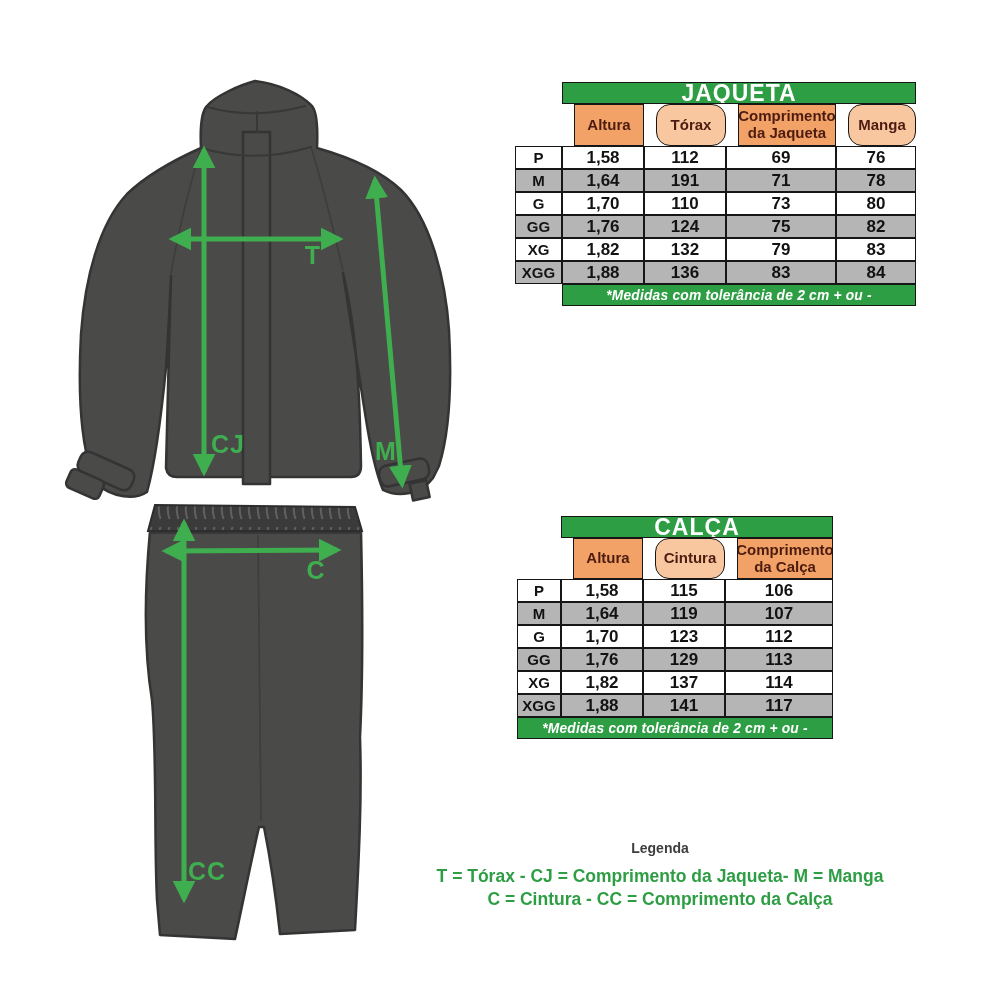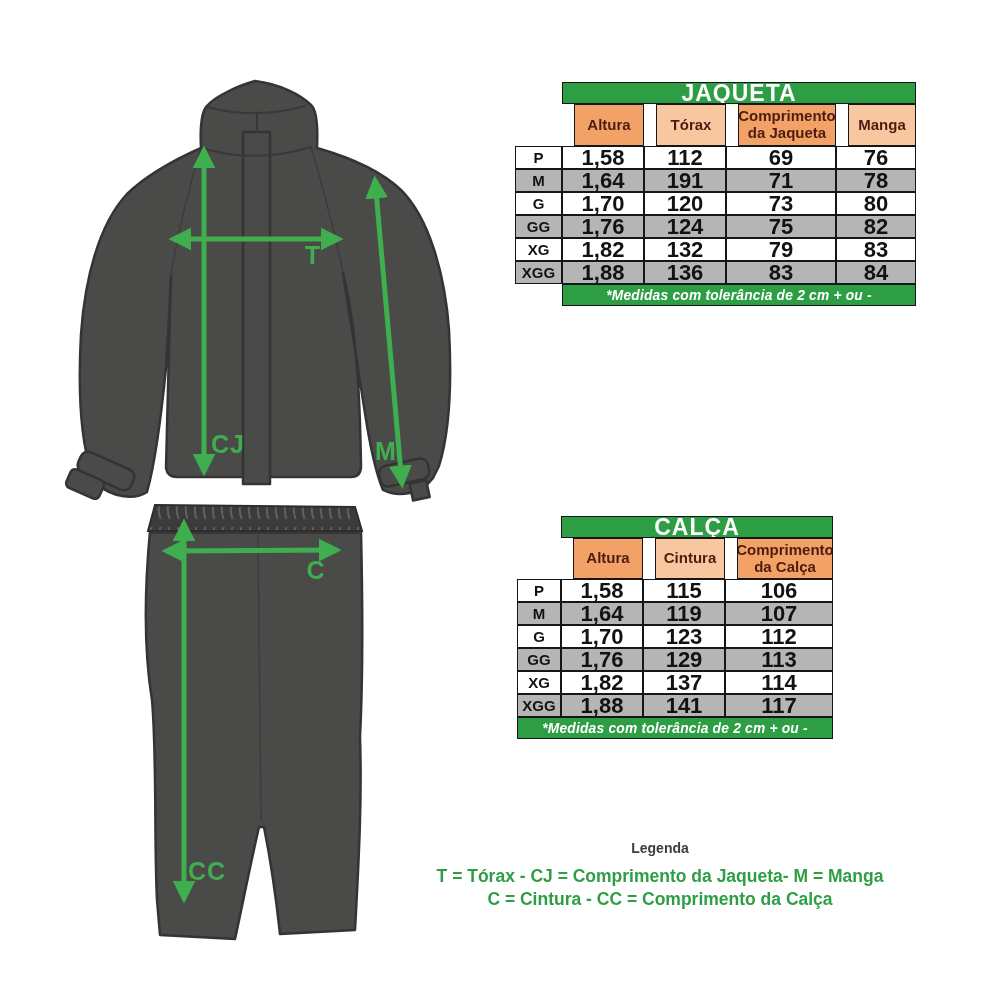--- a/index.html
+++ b/index.html
@@ -19,23 +19,23 @@
   .arrow-label{fill:#3fae4f;font-weight:bold;font-size:25px;letter-spacing:1px;}
   
   .size-table{position:absolute;display:grid;}
   #jaqueta-table{left:515px;top:82px;grid-template-columns:47px 82px 82px 110px 80px;grid-template-rows:22px 42px repeat(6,23px) 22px;}
   #calca-table{left:517px;top:516px;grid-template-columns:44px 82px 82px 108px;grid-template-rows:22px 41px repeat(6,23px) 22px;}
   .cell{box-sizing:border-box;border:1.6px solid #161616;display:flex;align-items:center;justify-content:center;text-align:center;overflow:hidden;}
   .cell.corner{border:none;background:#fff;}
   .cell.title{background:#2e9e44;color:#fff;font-weight:bold;font-size:23px;letter-spacing:1px;}
   .cell.colhead{font-weight:bold;font-size:15px;line-height:1.12;color:#4d1c10;padding:1px 2px;margin-left:12px;}
   .cell.colhead.dark{background:#f2a266;}
-  .cell.colhead.light{background:#f8c79f;}
+  .cell.colhead.light{background:#f8c79f;border-radius:14px;}
   .cell.size{font-weight:bold;font-size:15px;color:#121212;}
-  .cell.val{font-weight:bold;font-size:22px;color:#121212;text-align:center;}
+  .cell.val{font-weight:bold;font-size:17px;color:#121212;text-align:center;}
   .cell.plain{background:#ffffff;}
   .cell.shaded{background:#b5b5b5;}
   .cell.footer{background:#2e9e44;color:#fff;font-size:13.8px;font-weight:600;letter-spacing:.2px;font-style:italic;}
   
   #legend{position:absolute;left:330px;top:840px;width:660px;text-align:center;}
   #legend-title{font-size:14px;font-weight:bold;color:#3d3d3d;margin:0 0 9px 0;}
   .legend-line{font-size:17.5px;font-weight:bold;color:#2e9e44;line-height:1.32;margin:0;}
 </style>
 </head>
 <body>
@@ -146,21 +146,21 @@
       <div class="cell val plain">112</div>
       <div class="cell val plain">69</div>
       <div class="cell val plain">76</div>
       <div class="cell size shaded">M</div>
       <div class="cell val shaded">1,64</div>
       <div class="cell val shaded">191</div>
       <div class="cell val shaded">71</div>
       <div class="cell val shaded">78</div>
       <div class="cell size plain">G</div>
       <div class="cell val plain">1,70</div>
-      <div class="cell val plain">120</div>
+      <div class="cell val plain">110</div>
       <div class="cell val plain">73</div>
       <div class="cell val plain">80</div>
       <div class="cell size shaded">GG</div>
       <div class="cell val shaded">1,76</div>
       <div class="cell val shaded">124</div>
       <div class="cell val shaded">75</div>
       <div class="cell val shaded">82</div>
       <div class="cell size plain">XG</div>
       <div class="cell val plain">1,82</div>
       <div class="cell val plain">132</div>

